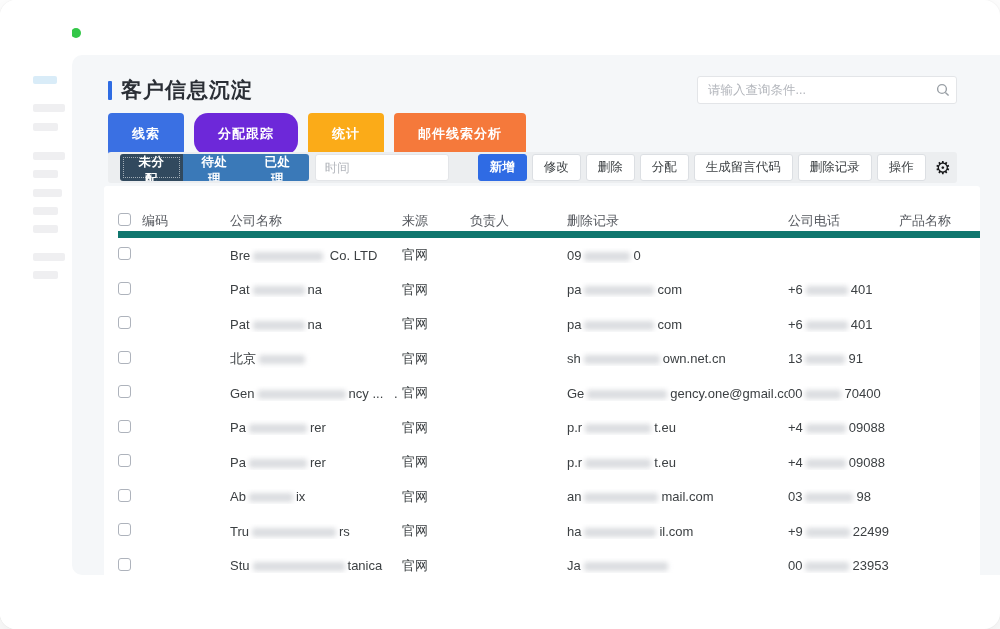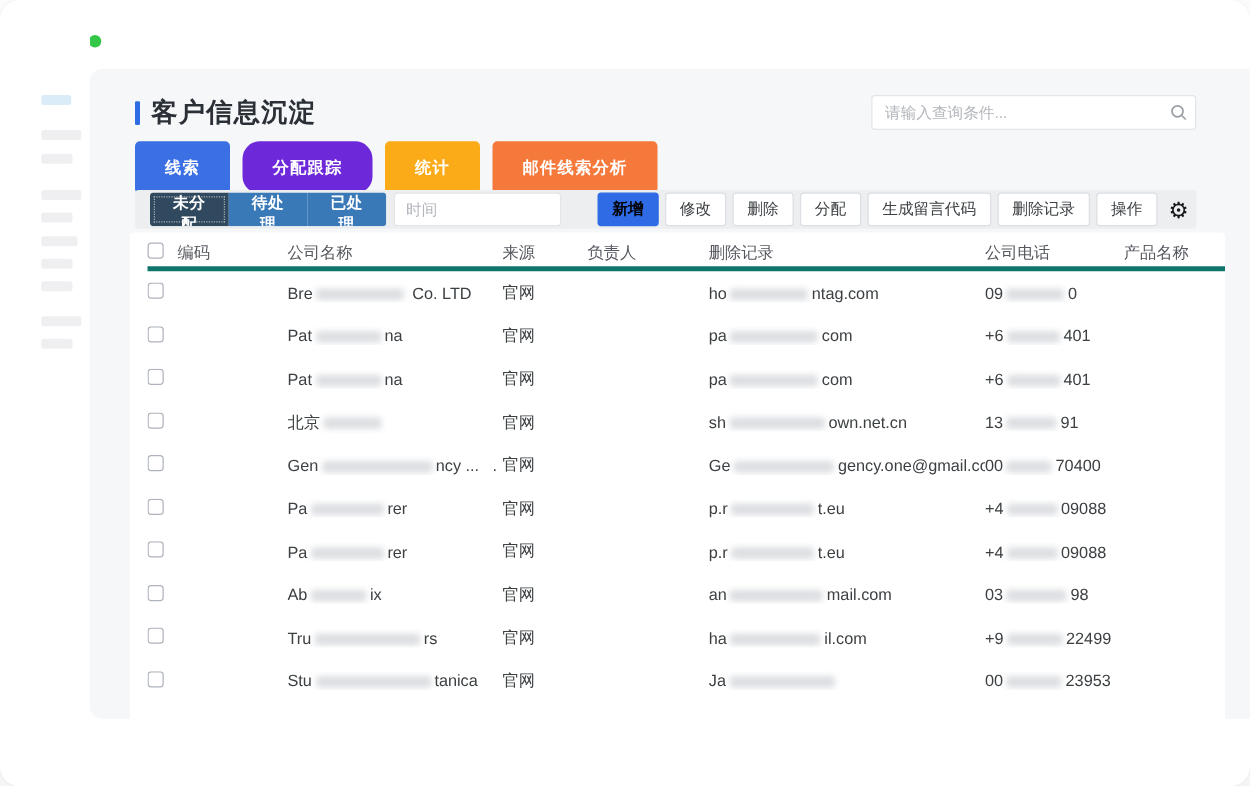--- a/index.html
+++ b/index.html
@@ -49,27 +49,27 @@
   .tab.active { background:#31495e; outline:1px dotted rgba(255,255,255,.55); outline-offset:-4px; }
   .date-wrap { margin-left:6px; width:134px; height:27px; background:#fff; border:1px solid #e3e5e8; border-radius:3px;
                display:flex; align-items:center; }
   .date-input { flex:1; border:none; outline:none; background:transparent; padding:0 9px; font-size:12.5px; color:#333; font-family:Liberation Sans, sans-serif; }
   .date-input::placeholder { color:#b3b6bc; }
   .cal-icon { width:24px; display:flex; align-items:center; justify-content:center; cursor:pointer; }
 
   .actions { margin-left:auto; display:flex; align-items:center; gap:5px; }
   .act-btn { height:27px; padding:0 11px; background:#fff; border:1px solid #dcdfe3; border-radius:3px; font-size:12.5px;
              color:#3c4043; cursor:pointer; font-family:inherit; white-space:nowrap; }
-  .act-btn.primary { background:#2f6be4; border-color:#2f6be4; color:#000000; font-weight:bold;margin-left:29px; }
+  .act-btn.primary { background:#2f6be4; border-color:#2f6be4; color:#ffffff; font-weight:bold;margin-left:29px; }
   .gear-btn { background:none; border:none; cursor:pointer; font-size:18px; color:#17181a; padding:0 6px 0 4px; line-height:1; }
 
   
   .card { position:absolute; left:32px; right:20px; top:131px; bottom:0; background:#fff; border-radius:3px 3px 0 0; padding:4px 0 0 14px; }
   .thead, .trow { display:grid; grid-template-columns:24px 88px 172px 68px 97px 221px 111px 1fr; align-items:center; }
-  .thead { height:27px; border-bottom:4px solid #0f766e; }
+  .thead { height:27px; border-bottom:7px solid #0f766e;margin-top:21px; }
   .th { font-size:13px; color:#55585e; }
   .trow { height:34.5px; }
   .td { font-size:13px; color:#3c4043; white-space:nowrap; overflow:hidden; }
   .checkbox { width:13px; height:13px; border:1.5px solid #aeb3bc; border-radius:3px; background:#fff; display:inline-block; cursor:pointer; }
   .blurseg { display:inline-block; height:9px; background:#b7bbc2; opacity:.5; filter:blur(2.5px); border-radius:2px;
              vertical-align:-1px; margin:0 3px; }
 </style>
 </head>
 <body>
 
@@ -158,21 +158,20 @@
         <div class="th">公司电话</div>
         <div class="th">产品名称</div>
       </div>
       <div>
           <div class="trow">
             <div class="td"><span class="checkbox"></span></div>
             <div class="td"></div>
             <div class="td">Bre<span class="blurseg" style="width: 70px;"></span> Co. LTD</div>
             <div class="td">官网</div>
             <div class="td"></div>
-            <div class="td">ho<span class="blurseg" style="width: 62px;"></span>ntag.com</div>
             <div class="td">09<span class="blurseg" style="width: 46px;"></span>0</div>
             <div class="td"></div>
           </div>
           <div class="trow">
             <div class="td"><span class="checkbox"></span></div>
             <div class="td"></div>
             <div class="td">Pat<span class="blurseg" style="width: 52px;"></span>na</div>
             <div class="td">官网</div>
             <div class="td"></div>
             <div class="td">pa<span class="blurseg" style="width: 70px;"></span>com</div>

